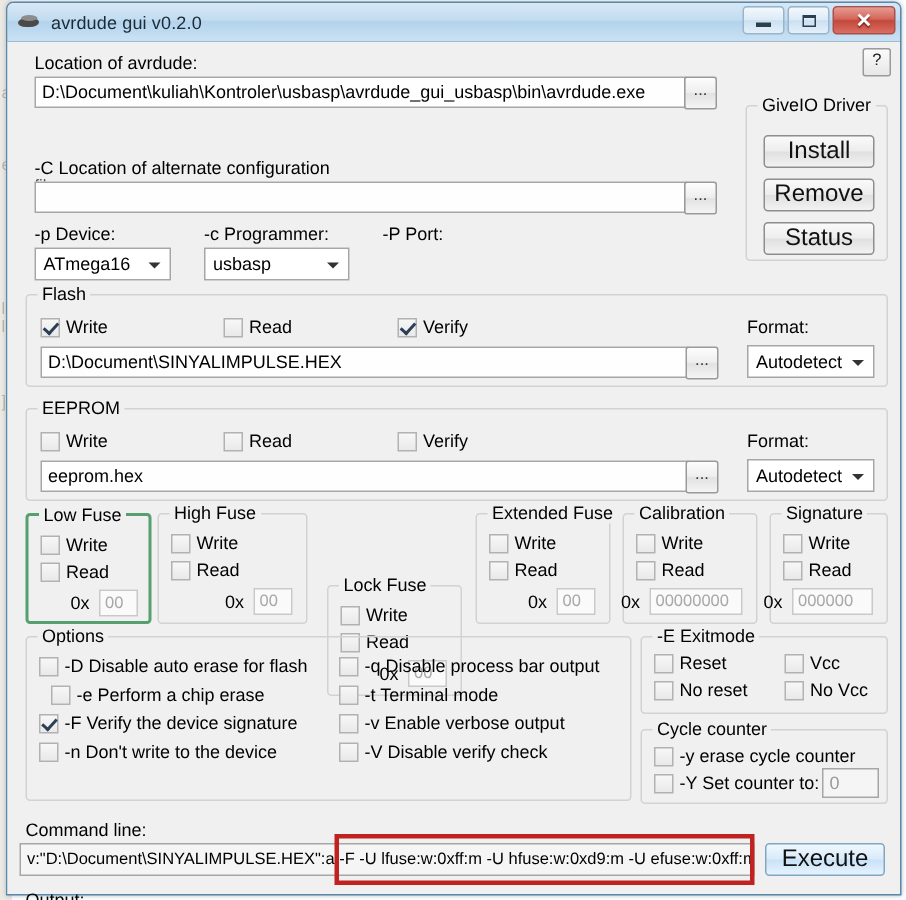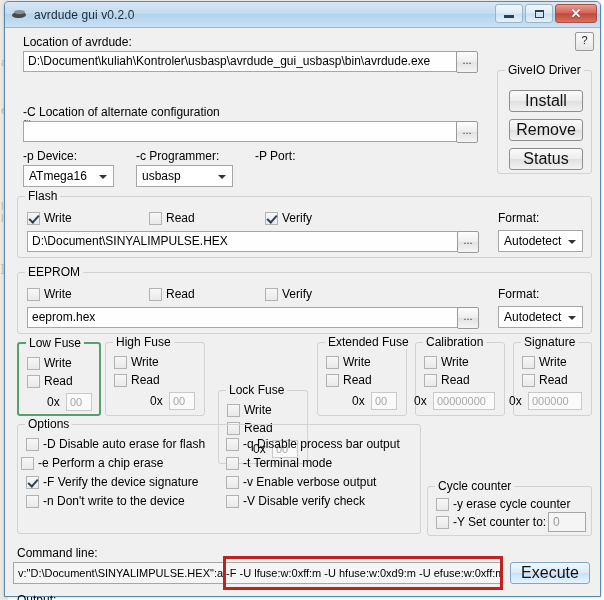--- a/index.html
+++ b/index.html
@@ -435,21 +435,21 @@
         </div>
       </div>
 
     <div class="group" style="left:12px; top:396px; width:404px; height:110px;">
       <div class="gtitle">Options</div>
       <div id="options-left">
           <div class="cb" style="left: 8px; top: 12px;">
             <span class="box"></span>
             <span class="cbl">-D Disable auto erase for flash</span>
           </div>
-          <div class="cb" style="left: 3px; top: 31px;">
+          <div class="cb" style="left: 16px; top: 31px;">
             <span class="box"></span>
             <span class="cbl">-e Perform a chip erase</span>
           </div>
           <div class="cb checked" style="left: 8px; top: 50px;">
             <span class="box"></span>
             <span class="cbl">-F Verify the device signature</span>
           </div>
           <div class="cb" style="left: 8px; top: 69px;">
             <span class="box"></span>
             <span class="cbl">-n Don't write to the device</span>
@@ -468,20 +468,39 @@
             <span class="box"></span>
             <span class="cbl">-v Enable verbose output</span>
           </div>
           <div class="cb" style="left: 208px; top: 69px;">
             <span class="box"></span>
             <span class="cbl">-V Disable verify check</span>
           </div>
         </div>
     </div>
 
+    <div class="group" style="left:422px; top:396px; width:165px; height:52px;">
+      <div class="gtitle">-E Exitmode</div>
+      <div class="cb" style="left:8px; top:10px;">
+        <span class="box"></span>
+        <span class="cbl">Reset</span>
+      </div>
+      <div class="cb" style="left:8px; top:28px;">
+        <span class="box"></span>
+        <span class="cbl">No reset</span>
+      </div>
+      <div class="cb" style="left:95px; top:10px;">
+        <span class="box"></span>
+        <span class="cbl">Vcc</span>
+      </div>
+      <div class="cb" style="left:95px; top:28px;">
+        <span class="box"></span>
+        <span class="cbl">No Vcc</span>
+      </div>
+    </div>
 
     <div class="group" style="left:422px; top:458px; width:165px; height:50px;">
       <div class="gtitle">Cycle counter</div>
       <div class="cb" style="left:8px; top:10px;">
         <span class="box"></span>
         <span class="cbl">-y erase cycle counter</span>
       </div>
       <div class="cb" style="left:8px; top:28px;">
         <span class="box"></span>
         <span class="cbl">-Y Set counter to:</span>

